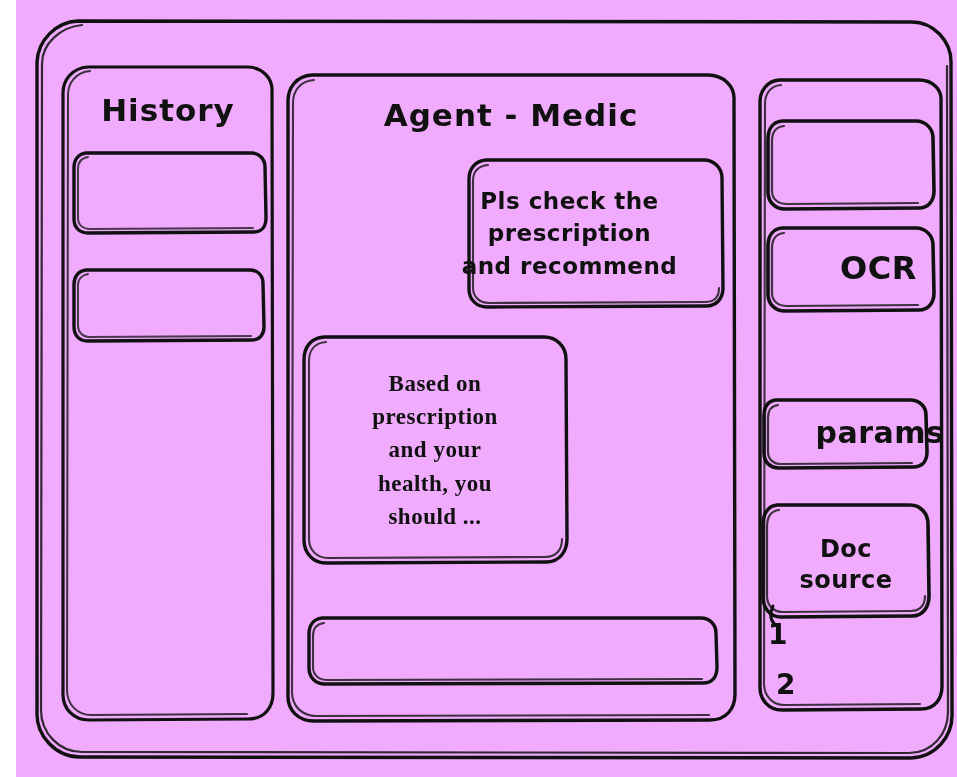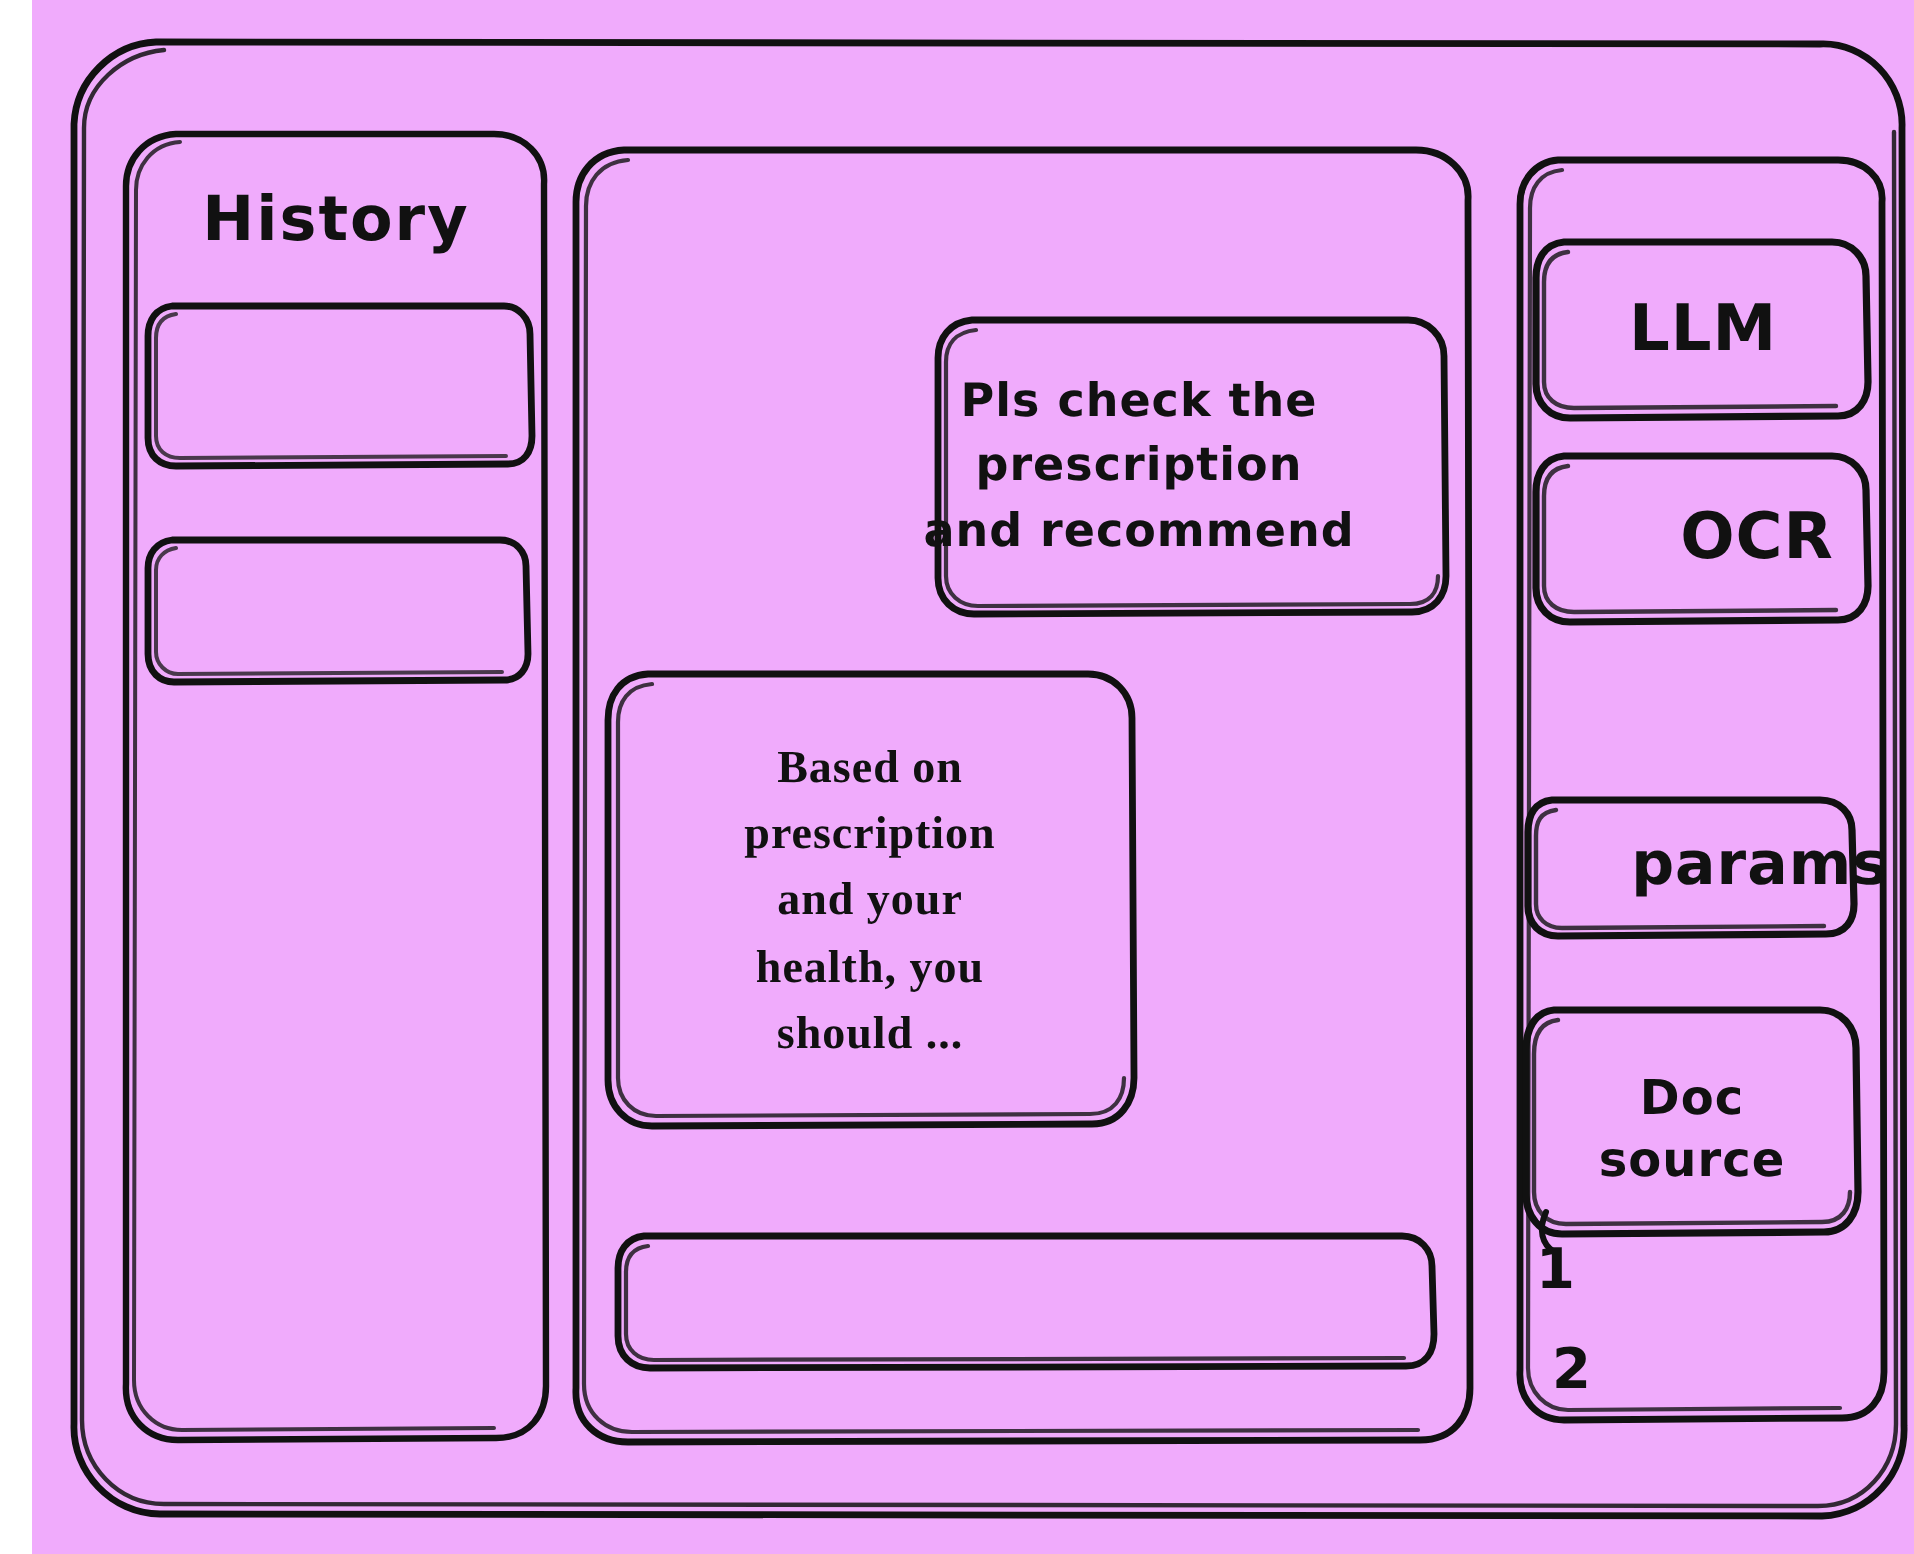--- a/index.html
+++ b/index.html
@@ -155,39 +155,39 @@
   </svg>
 
   <div class="hit" id="window-frame"></div>
 
   <div class="hit" id="history-panel"></div>
   <div class="txt" id="history-title">History</div>
   <div class="hit" id="history-item-1"></div>
   <div class="hit" id="history-item-2"></div>
 
   <div class="hit" id="agent-panel"></div>
+  <div class="txt" id="agent-title">Agent - Medic</div>
 
   <div class="hit" id="user-bubble"></div>
   <div class="txt" id="user-bubble-text">Pls check the
 prescription
 and recommend</div>
 
   <div class="hit" id="assistant-bubble"></div>
   <div class="txt" id="assistant-bubble-text">Based on
 prescription
 and your
 health, you
 should ...</div>
 
   <div class="hit" id="message-input" title=""></div>
 
   <div class="hit" id="tools-panel"></div>
 
   <div class="hit" id="tool-llm"></div>
-  <div class="txt" id="tool-llm-label">LLM</div>
 
   <div class="hit" id="tool-ocr"></div>
   <div class="txt" id="tool-ocr-label">OCR</div>
 
   <div class="hit" id="tool-params"></div>
   <div class="txt" id="tool-params-label">params</div>
 
   <div class="hit" id="tool-docsource"></div>
   <div class="txt" id="tool-docsource-label">Doc
 source</div>

